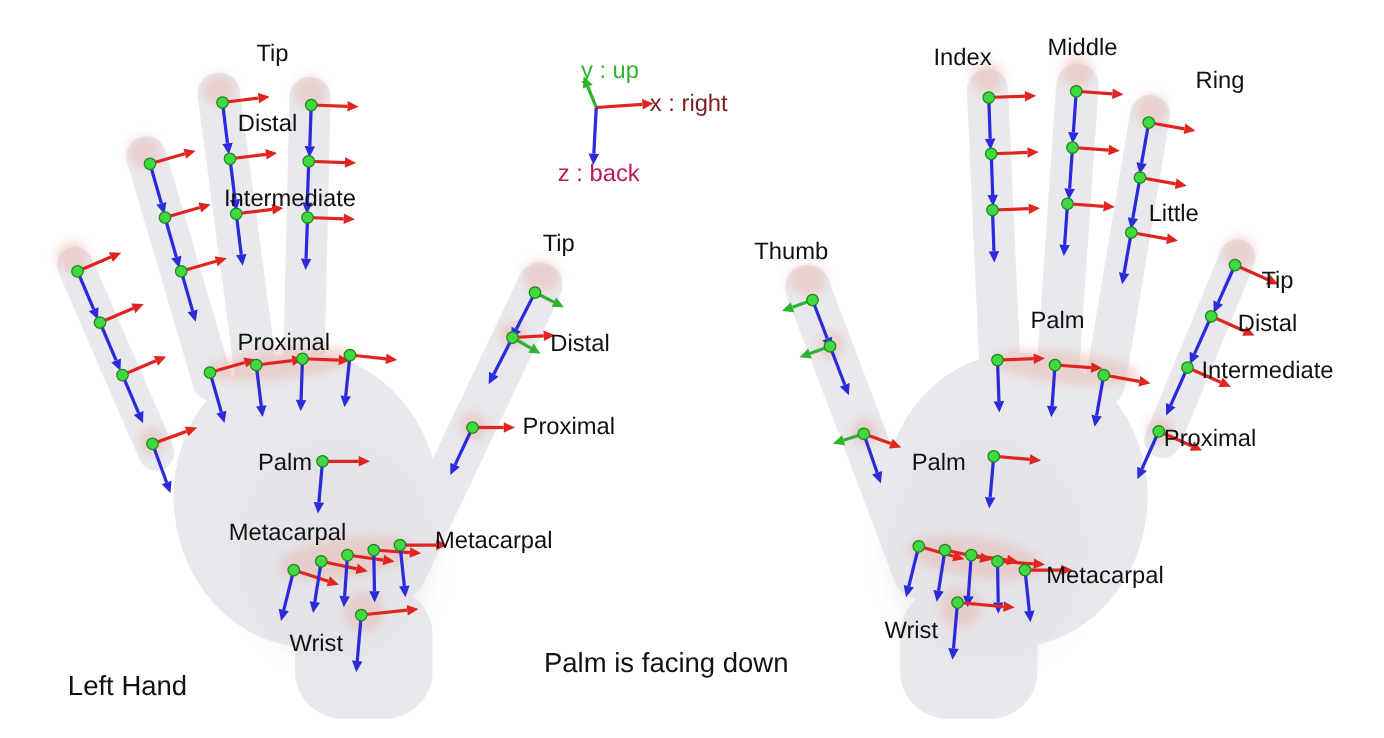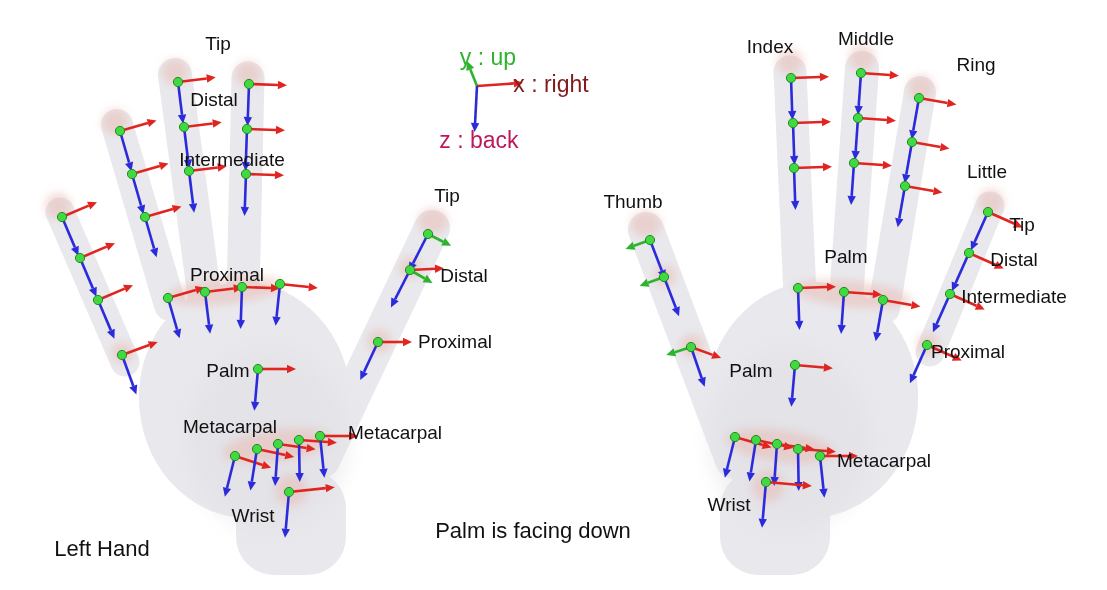--- a/index.html
+++ b/index.html
@@ -6,21 +6,21 @@
   .canvas{
     position:relative;width:1107px;height:590px;background:#ffffff;overflow:hidden;
     font-family:"Liberation Sans",sans-serif;color:#111;
   }
   svg{position:absolute;left:0;top:0;}
   #labels{position:absolute;left:0;top:0;width:100%;height:100%;pointer-events:none;}
   .joint-label{
     position:absolute;transform:translate(-50%,-50%);
     font-size:19px;color:#111;white-space:nowrap;
   }
-  .legend-label{font-size:23px;}
+  .legend-label{font-size:19px;}
   .hand-name{
     position:absolute;transform:translate(-50%,-50%);
     font-size:22px;color:#111;white-space:nowrap;margin-top:16px;
   }
   .caption{
     position:absolute;left:533px;top:531px;transform:translate(-50%,-50%);
     font-size:22px;text-align:center;line-height:1.3;color:#111;white-space:nowrap;
   }
 </style>
 </head>
@@ -373,21 +373,21 @@
       <div class="joint-label" style="left: 230px; top: 427px;">Metacarpal</div>
       <div class="joint-label" style="left: 447px; top: 196px;">Tip</div>
       <div class="joint-label" style="left: 464px; top: 276px;">Distal</div>
       <div class="joint-label" style="left: 455px; top: 342px;">Proximal</div>
       <div class="joint-label" style="left: 395px; top: 433px;">Metacarpal</div>
       <div class="joint-label" style="left: 253px; top: 516px;">Wrist</div>
       <div class="joint-label" style="left: 633px; top: 202px;">Thumb</div>
       <div class="joint-label" style="left: 770px; top: 47px;">Index</div>
       <div class="joint-label" style="left: 866px; top: 39px;">Middle</div>
       <div class="joint-label" style="left: 938px; top: 65px; margin-left: 38px;">Ring</div>
-      <div class="joint-label" style="left: 987px; top: 172px;">Little</div>
+      <div class="joint-label" style="left: 939px; top: 172px;">Little</div>
       <div class="joint-label" style="left: 846px; top: 257px;">Palm</div>
       <div class="joint-label" style="left: 1022px; top: 225px;">Tip</div>
       <div class="joint-label" style="left: 1014px; top: 260px;">Distal</div>
       <div class="joint-label" style="left: 1014px; top: 297px;">Intermediate</div>
       <div class="joint-label" style="left: 968px; top: 352px;">Proximal</div>
       <div class="joint-label" style="left: 751px; top: 371px;">Palm</div>
       <div class="joint-label" style="left: 884px; top: 461px;">Metacarpal</div>
       <div class="joint-label" style="left: 729px; top: 505px;">Wrist</div>
       <div class="joint-label legend-label" style="left: 488px; top: 57px; color: rgb(46, 179, 46);">y : up</div>
       <div class="joint-label legend-label" style="left: 551px; top: 84px; color: #7f1d1d;">x : right</div>

